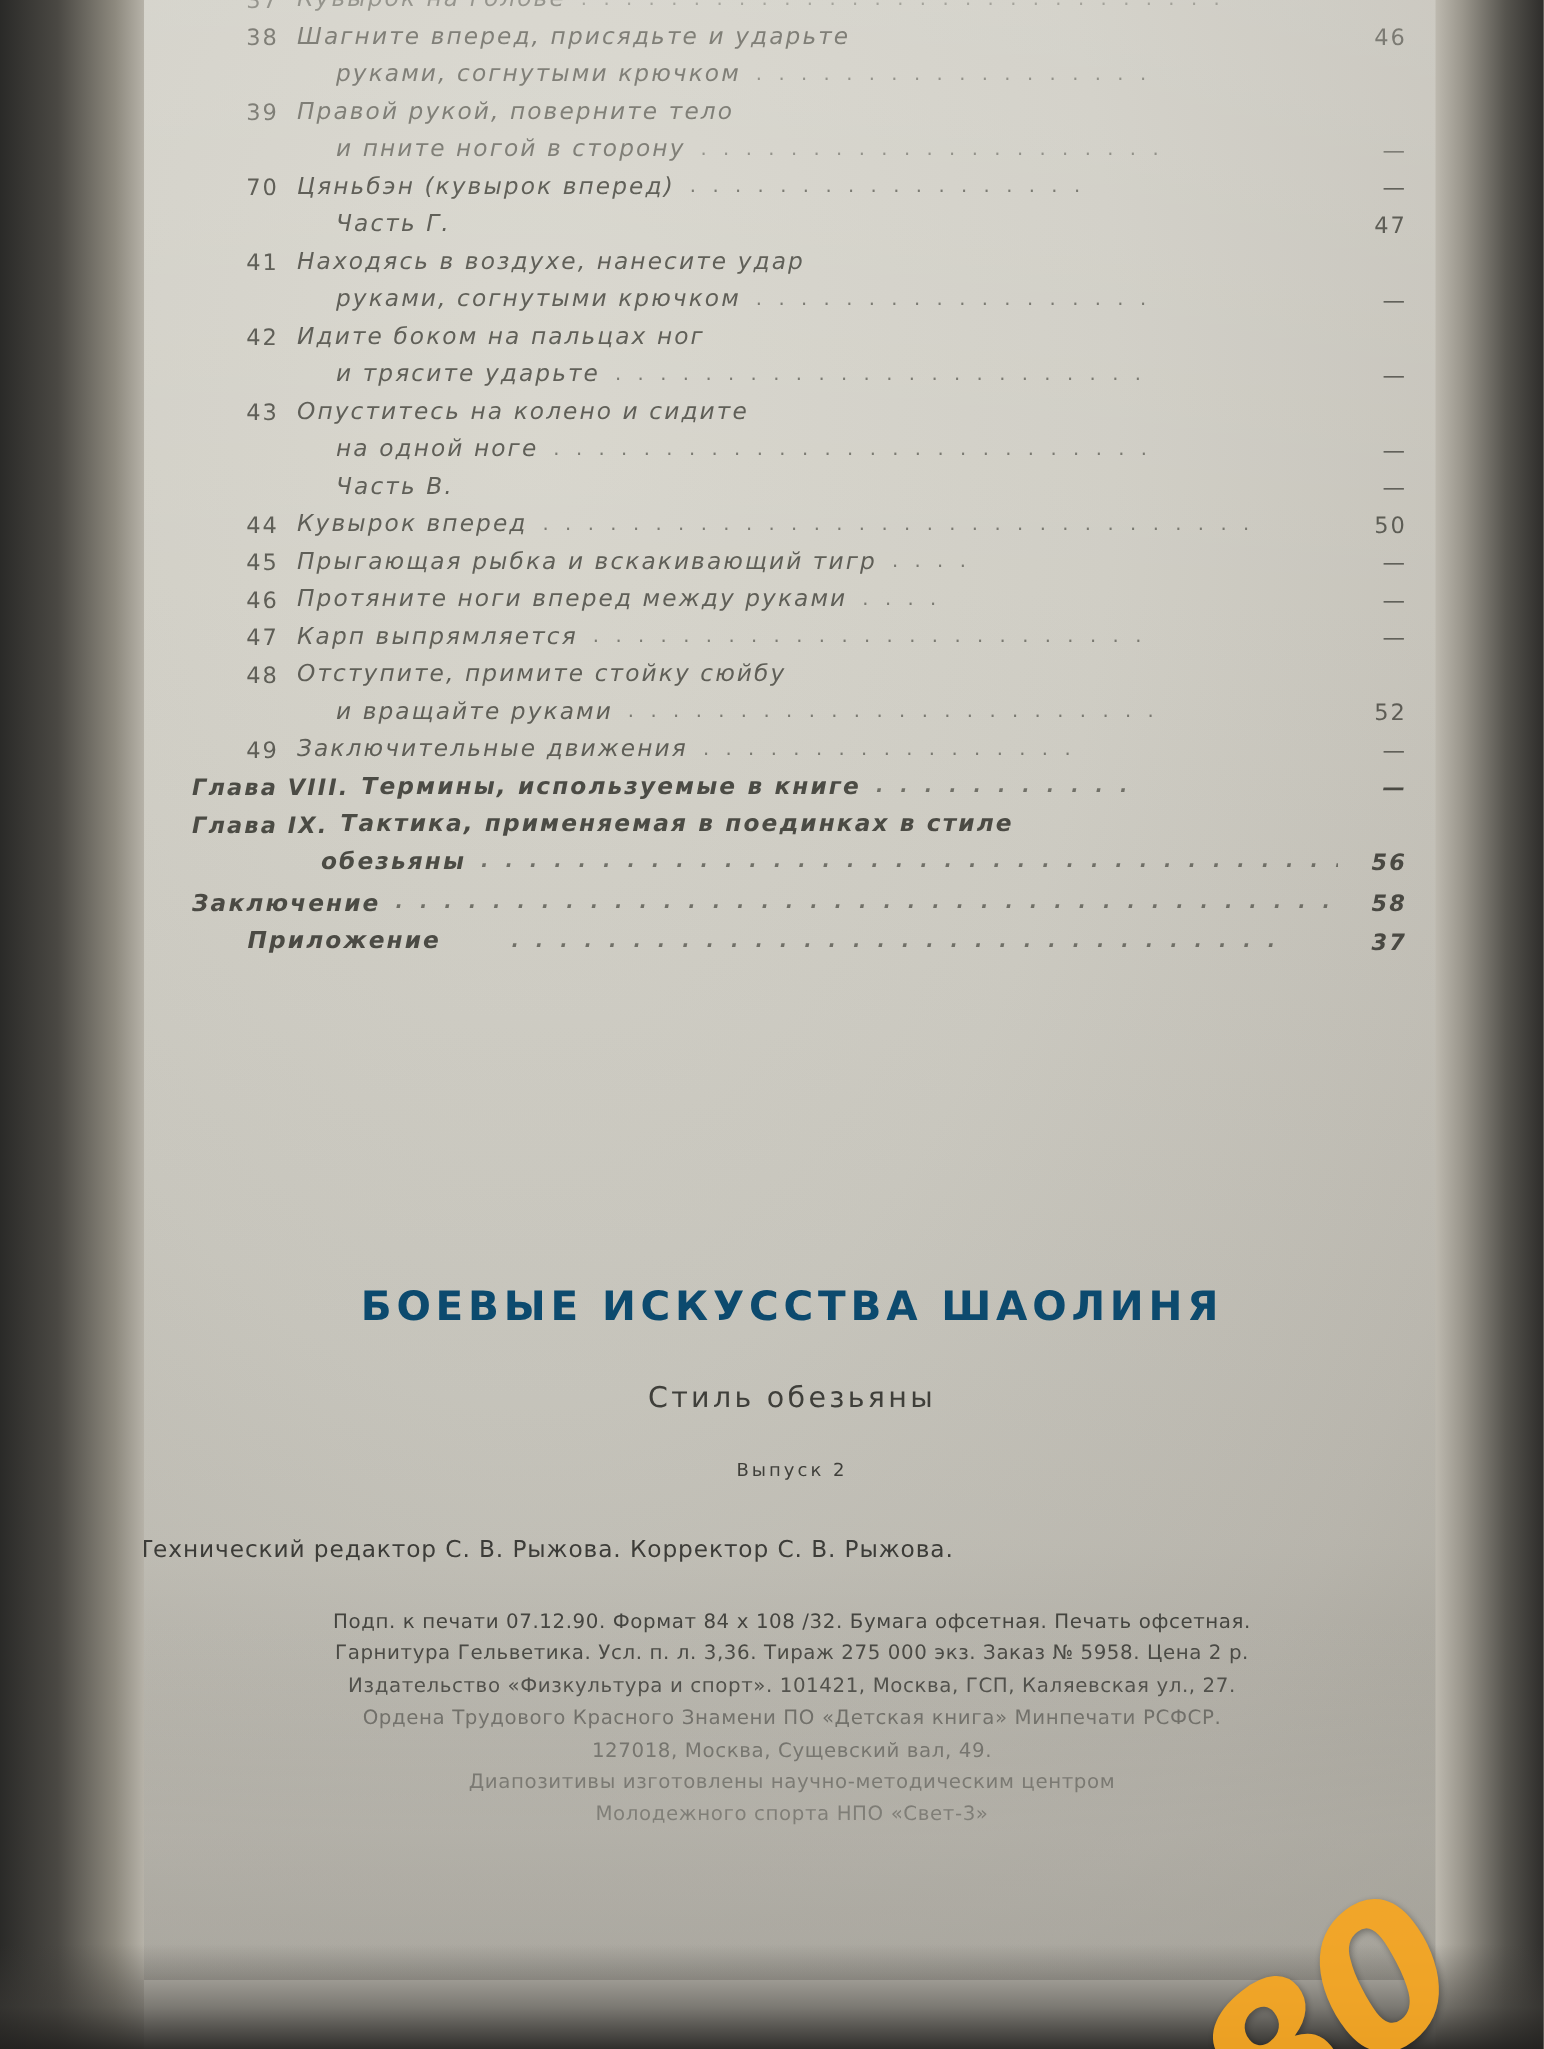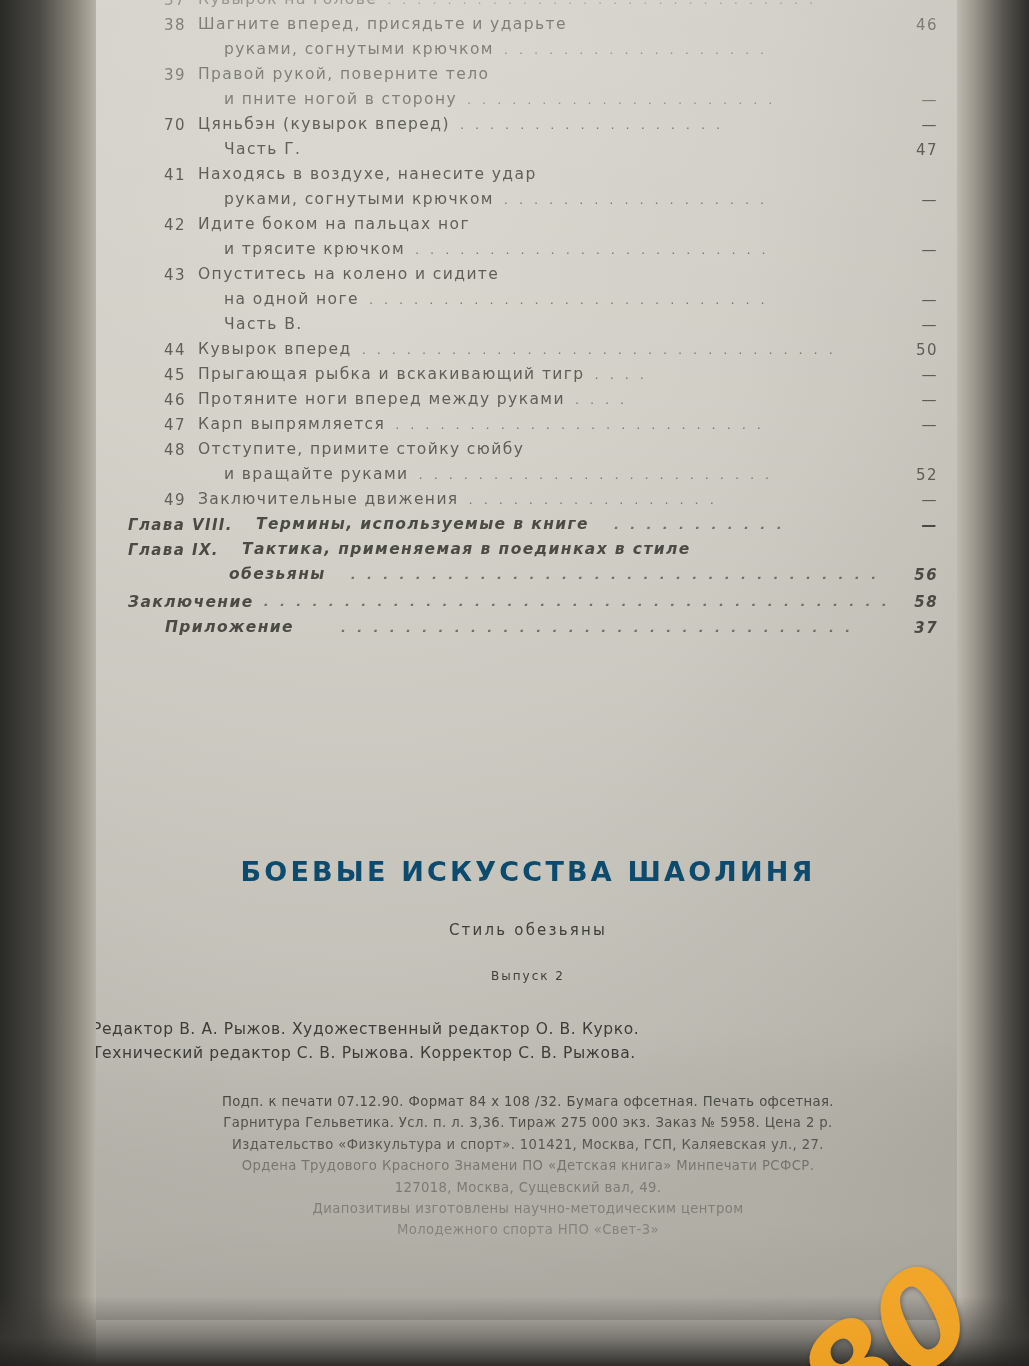--- a/index.html
+++ b/index.html
@@ -82,20 +82,21 @@
   .toc-num {
     width: 58px;
     text-align: right;
     padding-right: 12px;
     flex: none;
     font-size: 15px;
   }
   .toc-text {
     white-space: nowrap;
     flex: none;
+    font-style: italic;
   }
   .toc-dots {
     flex: 1 1 auto;
     overflow: hidden;
     white-space: nowrap;
     letter-spacing: 3.4px;
     font-size: 13px;
     color: #55554d;
     padding: 0 8px 2px 10px;
     opacity: .85;
@@ -110,21 +111,20 @@
     margin-left: 0;
   }
   .toc-row.cont .toc-num { visibility: hidden; }
   .indent-1 .toc-text { padding-left: 26px; }
 
   .toc-row.chapter {
     font-style: italic;
     font-weight: 600;
     color: #3d3d37;
     opacity: .9;
-    gap: 15px;
   }
   .toc-row.chapter .toc-num { width: 18px; }
   .toc-row.section {
     font-style: italic;
     font-weight: 600;
     color: #3d3d37;
     opacity: .9;
     margin-top: 4px;
   }
   .toc-row.section .toc-num { width: 18px; }
@@ -142,21 +142,21 @@
   }
   .colo-title {
     font-size: 27px;
     letter-spacing: 3.2px;
     font-weight: 600;
     margin-bottom: 34px;
     color: #0c4a6e;
     text-align: center;
   }
   .colo-sub {
-    font-size: 15px;
+    font-size: 19px;
     letter-spacing: 2.2px;
     margin-bottom: 30px;
   }
   .colo-issue {
     font-size: 12px;
     letter-spacing: 2px;
     margin-bottom: 34px;
   }
   .credits {
     text-align: left;
@@ -283,21 +283,21 @@
 
       <div class="toc-row">
         <span class="toc-num">42</span>
         <span class="toc-text">Идите боком на пальцах ног</span>
         <span class="toc-dots"></span>
         <span class="toc-page"></span>
       </div>
 
       <div class="toc-row cont indent-1">
         <span class="toc-num"></span>
-        <span class="toc-text">и трясите крючком</span>
+        <span class="toc-text">и трясите ударьте</span>
         <span class="toc-dots">. . . . . . . . . . . . . . . . . . . . . . . .</span>
         <span class="toc-page">—</span>
       </div>
 
       <div class="toc-row">
         <span class="toc-num">43</span>
         <span class="toc-text">Опуститесь на колено и сидите</span>
         <span class="toc-dots"></span>
         <span class="toc-page"></span>
       </div>
@@ -401,21 +401,20 @@
       </div>
 
     </div>
 
     <div class="colophon">
       <div class="colo-title">БОЕВЫЕ ИСКУССТВА ШАОЛИНЯ</div>
       <div class="colo-sub">Стиль обезьяны</div>
       <div class="colo-issue">Выпуск 2</div>
 
       <div class="credits">
-        <div>Редактор В. А. Рыжов. Художественный редактор О. В. Курко.</div>
         <div>Технический редактор С. В. Рыжова. Корректор С. В. Рыжова.</div>
       </div>
 
       <div class="imprint">
         <div>Подп. к печати 07.12.90. Формат 84 x 108 /32. Бумага офсетная. Печать офсетная.</div>
         <div>Гарнитура Гельветика. Усл. п. л. 3,36. Тираж 275 000 экз. Заказ № 5958. Цена 2 р.</div>
         <div>Издательство «Физкультура и спорт». 101421, Москва, ГСП, Каляевская ул., 27.</div>
         <div class="dim">Ордена Трудового Красного Знамени ПО «Детская книга» Минпечати РСФСР.</div>
         <div class="dim">127018, Москва, Сущевский вал, 49.</div>
         <div class="dim">Диапозитивы изготовлены научно-методическим центром</div>

